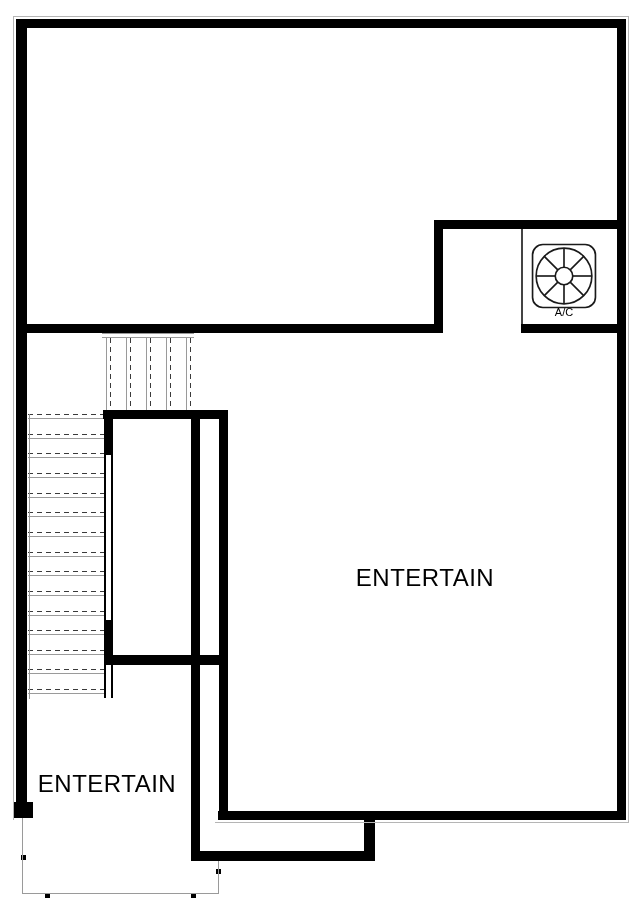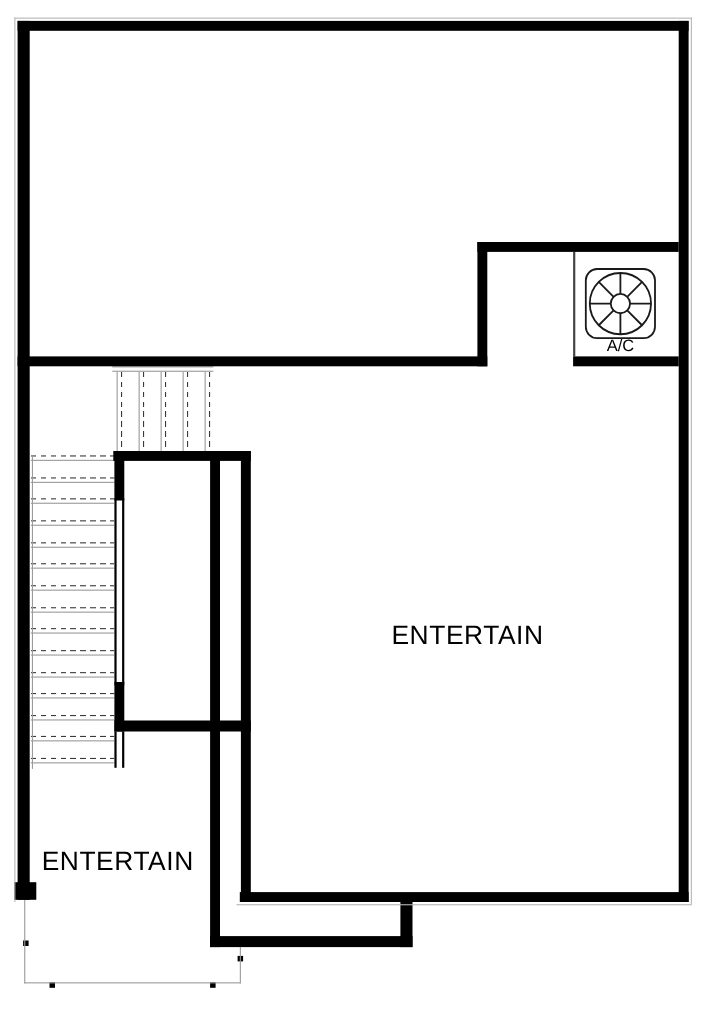--- a/index.html
+++ b/index.html
@@ -24,21 +24,21 @@
     position:absolute;
     transform:translate(-50%,-50%);
     font-size:24px;
     letter-spacing:0.5px;
     color:var(--text,#000);
     white-space:nowrap;
   }
   .ac-symbol{position:absolute;left:531px;top:243px;width:66px;height:66px;}
   .ac-label{
     position:absolute;left:531px;top:306px;width:66px;
-    text-align:center;font-size:15px;color:var(--text,#000);
+    text-align:center;font-size:11px;color:var(--text,#000);
   }
 </style>
 </head>
 <body>
 
 <div id="plan-canvas">
     <div class="flight-dash" style="left: 190px; top: 338px; width: 1px; height: 72px;"></div>
     <div class="flight-solid" style="left: 186px; top: 338px; width: 1px; height: 72px;"></div>
     <div class="flight-dash" style="left: 170px; top: 338px; width: 1px; height: 72px;"></div>
     <div class="flight-solid" style="left: 166px; top: 338px; width: 1px; height: 72px;"></div>

